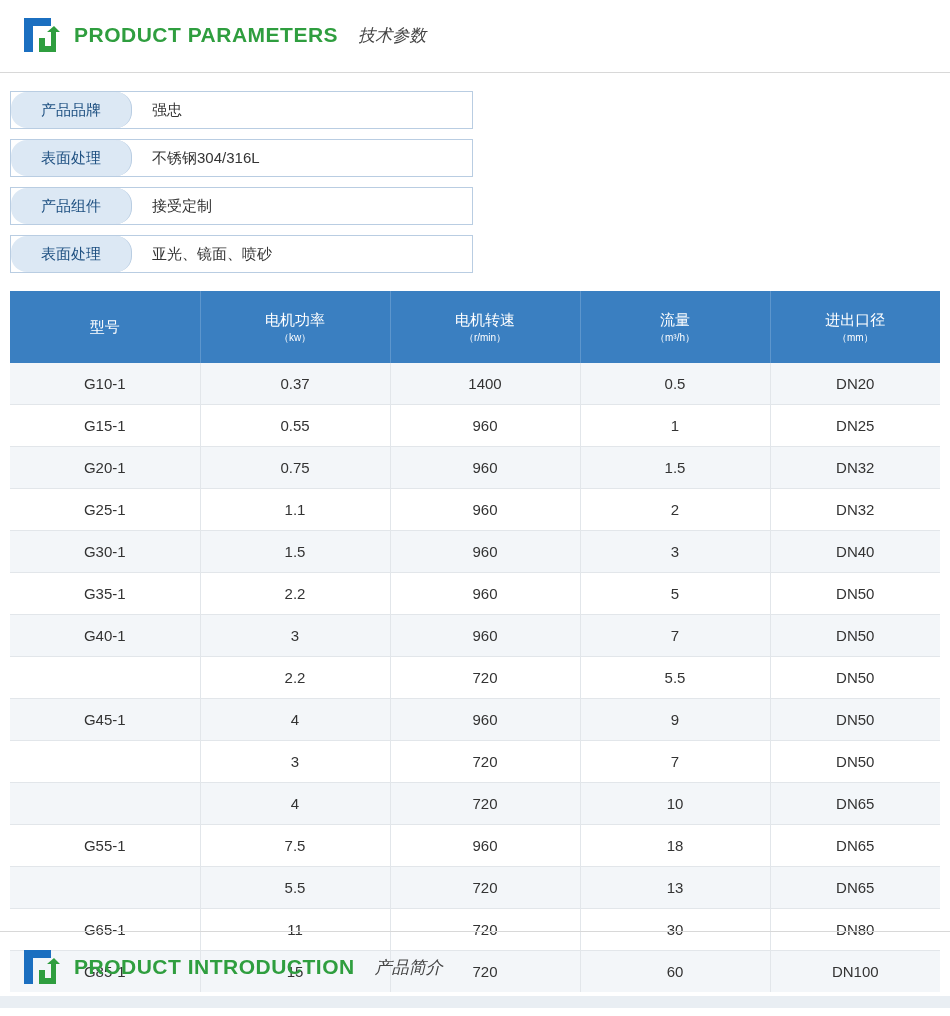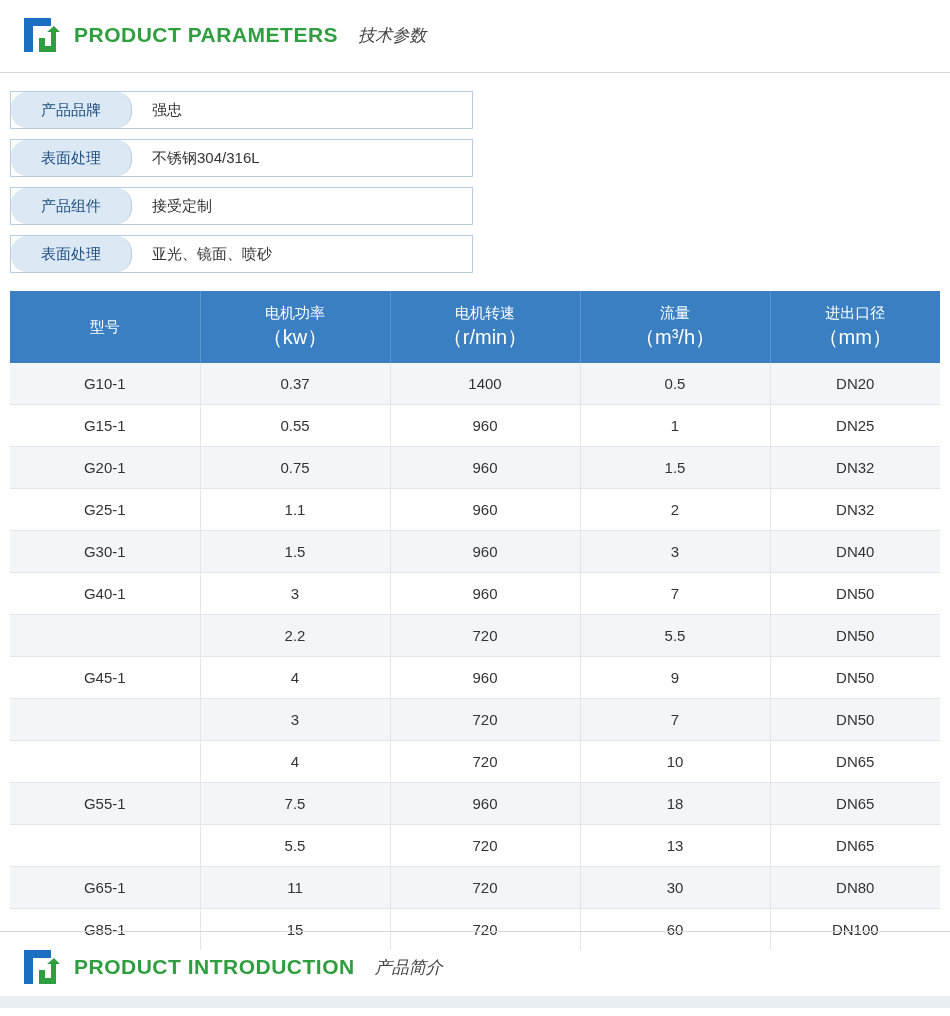--- a/index.html
+++ b/index.html
@@ -135,21 +135,21 @@
   table.params tbody tr:nth-child(odd) td { background: #f3f6f9; }
   table.params tbody tr:nth-child(even) td { background: #ffffff; }
   table.params tbody tr:last-child td { border-bottom: none; }
 
   .col-model { width: 190px; }
   .col-power { width: 190px; }
   .col-speed { width: 190px; }
   .col-flow  { width: 190px; }
   .col-dia   { width: 170px; }
 
-  .header-sub { display: block; font-size: 20px; }
+  .header-sub { display: block; font-size: 10px; }
 
   
   .bottom-section {
     position: absolute;
     left: 0;
     right: 0;
     bottom: 8px;
   }
   .bottom-section .section-header { padding-bottom: 12px; }
   .bottom-rule {
@@ -257,20 +257,27 @@
           <td>960</td>
           <td>2</td>
           <td>DN32</td>
         </tr>
         <tr>
           <td>G30-1</td>
           <td>1.5</td>
           <td>960</td>
           <td>3</td>
           <td>DN40</td>
+        </tr>
+        <tr>
+          <td>G35-1</td>
+          <td>2.2</td>
+          <td>960</td>
+          <td>5</td>
+          <td>DN50</td>
         </tr>
         <tr>
           <td>G40-1</td>
           <td>3</td>
           <td>960</td>
           <td>7</td>
           <td>DN50</td>
         </tr>
         <tr>
           <td></td>

